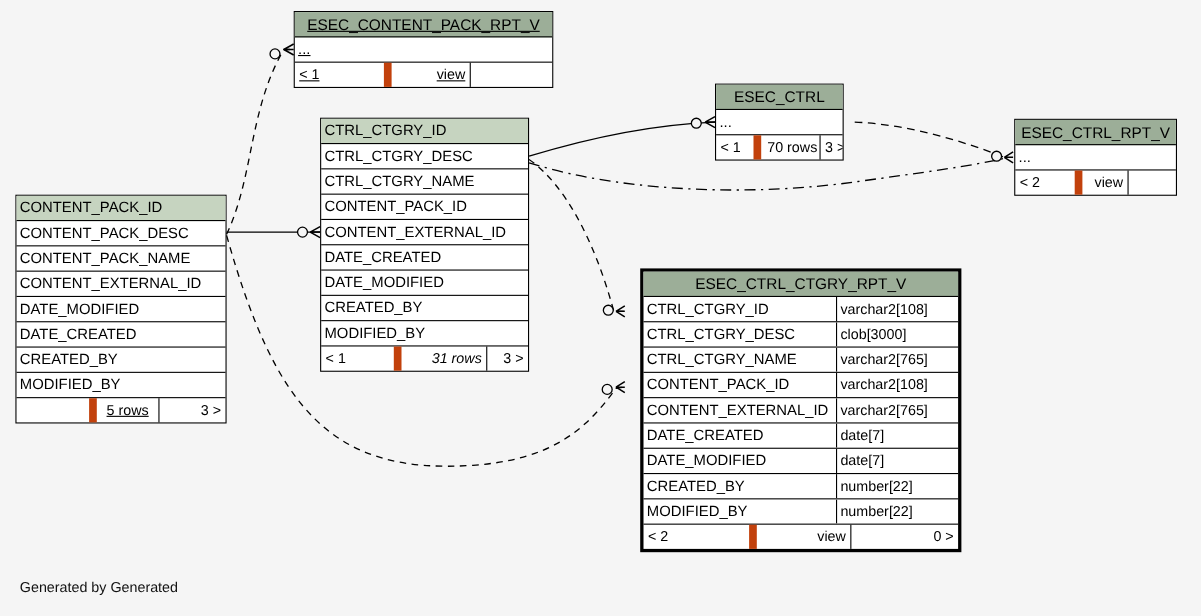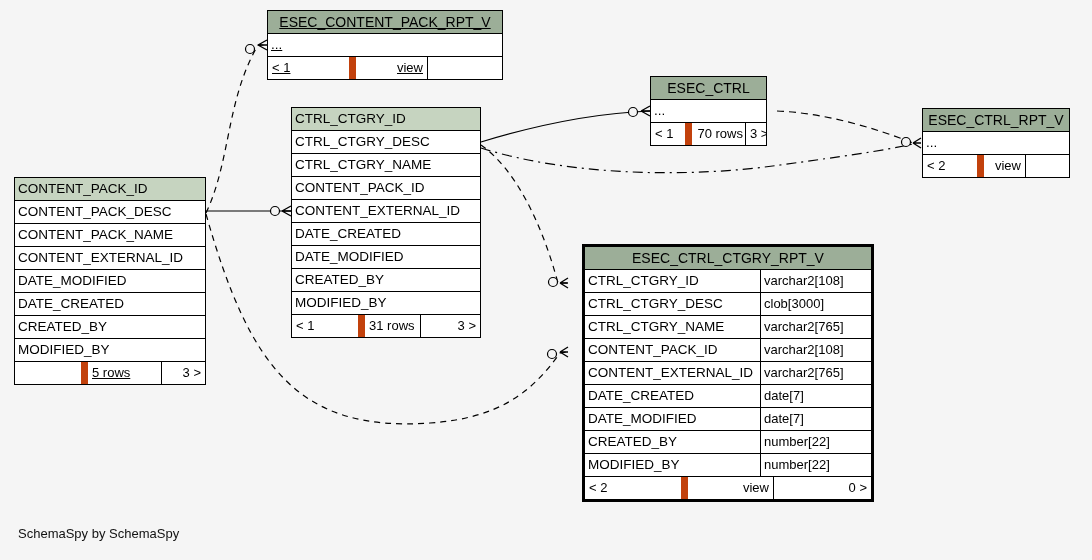--- a/index.html
+++ b/index.html
@@ -22,24 +22,24 @@
   #t-esec_content_pack_rpt_v{left:267px;top:10px;width:236px;text-decoration:underline;}
   #t-esec_content_pack_rpt_v .f-left{width:81px;} #t-esec_content_pack_rpt_v .f-mid{width:79px;text-align:right;}
 
   #t-esec_ctrl{left:650px;top:76px;width:117px;}
   #t-esec_ctrl .f-left{width:34px;} #t-esec_ctrl .f-mid{width:61px;text-align:right;padding:0 2px;}
 
   #t-esec_ctrl_rpt_v{left:922px;top:108px;width:148px;}
   #t-esec_ctrl_rpt_v .f-left{width:54px;} #t-esec_ctrl_rpt_v .f-mid{width:49px;text-align:right;}
 
   #t-esec_content_pack{left:14px;top:177px;width:192px;}
-  #t-esec_content_pack .f-left{width:66px;} #t-esec_content_pack .f-mid{width:81px;text-align:left;text-decoration:underline;}
+  #t-esec_content_pack .f-left{width:66px;} #t-esec_content_pack .f-mid{width:64px;text-align:center;text-decoration:underline;}
 
   #t-esec_ctrl_ctgry{left:291px;top:107px;width:190px;}
-  #t-esec_ctrl_ctgry .f-left{width:66px;} #t-esec_ctrl_ctgry .f-mid{width:63px;text-align:left;}
+  #t-esec_ctrl_ctgry .f-left{width:66px;} #t-esec_ctrl_ctgry .f-mid{width:85px;text-align:right;font-style:italic;}
 
   #t-esec_ctrl_ctgry_rpt_v{left:566px;top:244px;width:292px;margin-left:16px;}
   #t-esec_ctrl_ctgry_rpt_v .f-left{width:96px;} #t-esec_ctrl_ctgry_rpt_v .f-mid{width:93px;text-align:right;}
 
   .connectors{position:absolute;left:0;top:0;pointer-events:none;}
   .credit{position:absolute;left:18px;top:526px;font-size:13px;color:#111;}
 </style>
 </head>
 <body>
 
@@ -235,14 +235,14 @@
     <g stroke="#000" fill="#f5f5f5" stroke-width="1.2">
       <circle cx="275" cy="211" r="4.5"></circle>
       <circle cx="633" cy="112" r="4.5"></circle>
       <circle cx="250" cy="49" r="4.5"></circle>
       <circle cx="553" cy="282" r="4.5"></circle>
       <circle cx="552" cy="354" r="4.5"></circle>
       <circle cx="906" cy="142" r="4.5"></circle>
     </g>
   </svg>
 
-  <div class="credit">SchemaSpy by SchemaSpy</div>
+  <div class="credit">Generated by Generated</div>
 </div>
 
 </body></html>

